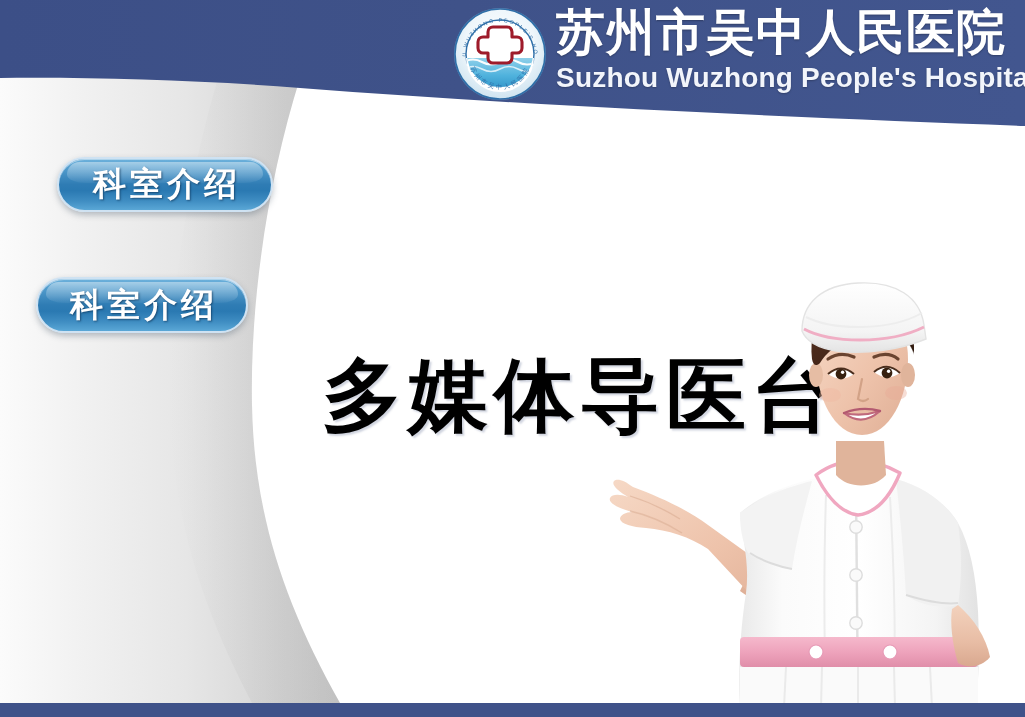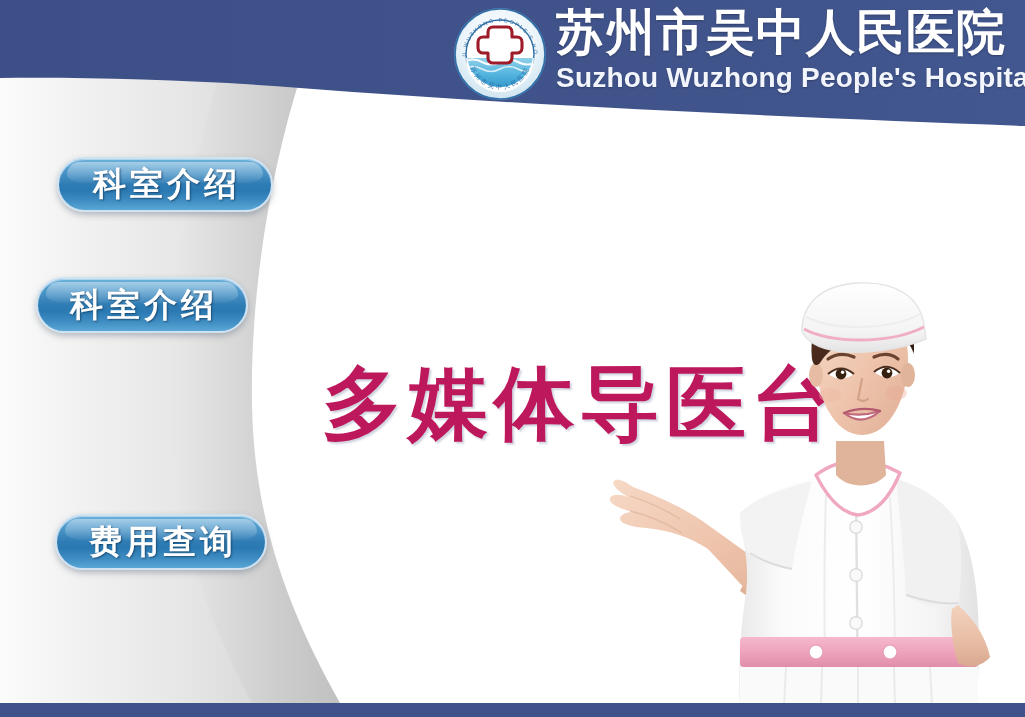--- a/index.html
+++ b/index.html
@@ -87,22 +87,22 @@
     white-space:nowrap;
     text-shadow:1px 1px 2px rgba(12,48,82,.65);
   }
   #nav-btn-0{left:57px;top:157px;width:216px;height:55px;}
   #nav-btn-1{left:36px;top:277px;width:212px;height:56px;}
   #nav-btn-2{left:37px;top:396px;width:212px;height:56px;}
   #nav-btn-3{left:55px;top:514px;width:212px;height:56px;}
 
   
   #main-title{
-    position:absolute;left:322px;top:358px;
-    color:#be185d;
+    position:absolute;left:322px;top:350px;
+    color:#000000;
     font-size:80px;
     line-height:92px;
     font-weight:700;
     letter-spacing:6px;
     white-space:nowrap;
     text-shadow:2px 2px 2px rgba(150,160,185,.45);
   }
 
   
   #nurse{
@@ -211,23 +211,20 @@
       <span id="hosp-name-cn">苏州市吴中人民医院</span>
       <span id="hosp-name-en">Suzhou Wuzhong People's Hospital</span>
     </div>
   </div>
 
   <div class="nav-btn" id="nav-btn-0">
     <span class="nav-label">科室介绍</span>
   </div>
   <div class="nav-btn" id="nav-btn-1">
     <span class="nav-label">科室介绍</span>
-  </div>
-  <div class="nav-btn" id="nav-btn-3">
-    <span class="nav-label">费用查询</span>
   </div>
 
   <div id="main-title">多媒体导医台</div>
 
   <svg id="nurse" viewBox="0 0 435 432">
     <defs>
       <linearGradient id="skin" x1="0" y1="0" x2="1" y2="1">
         <stop offset="0%" stop-color="#f6d9c6"></stop>
         <stop offset="55%" stop-color="#eec3ab"></stop>
         <stop offset="100%" stop-color="#dfae95"></stop>

